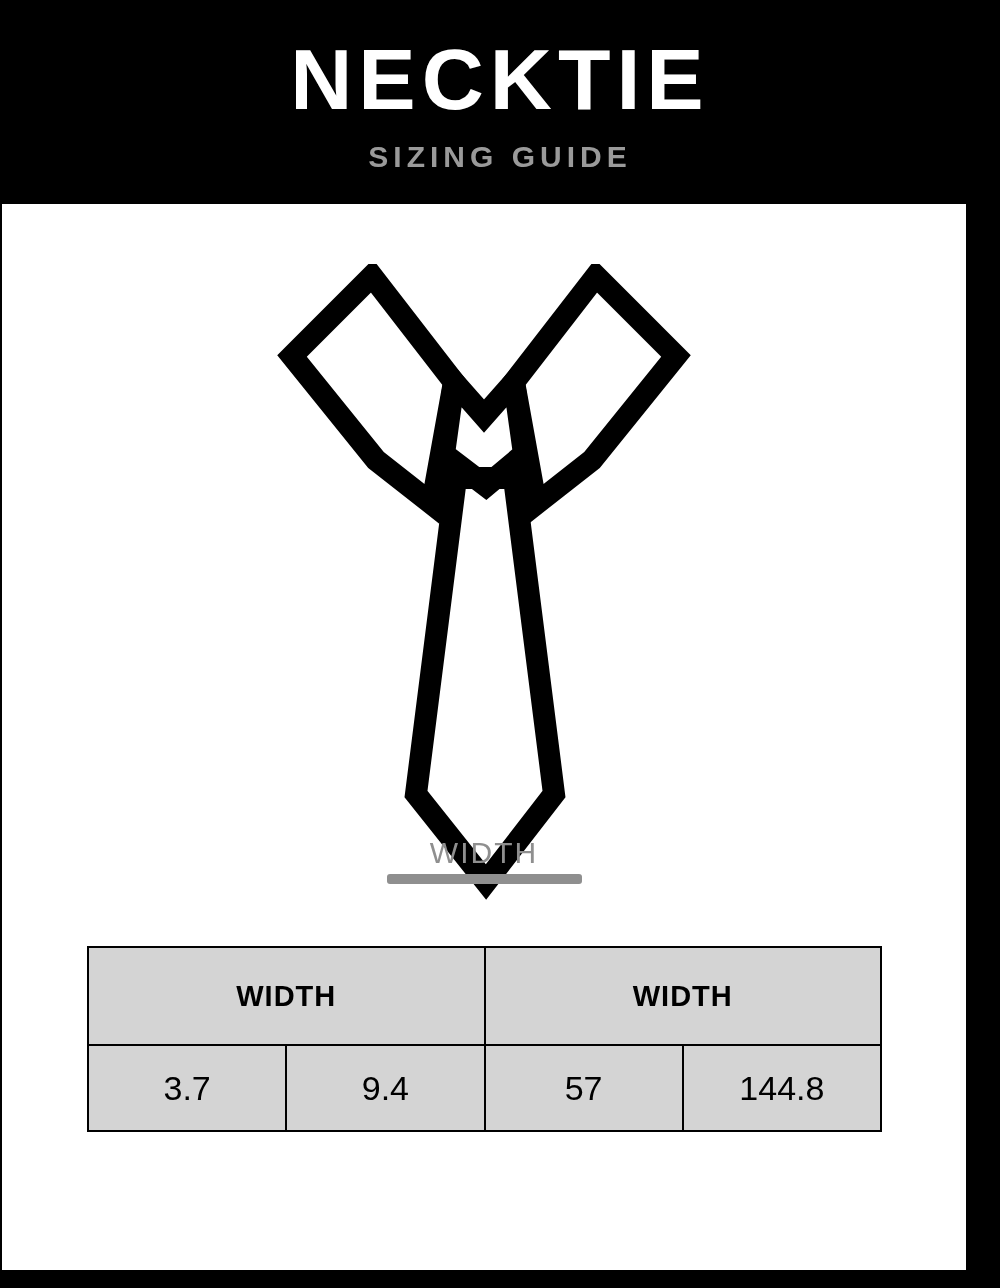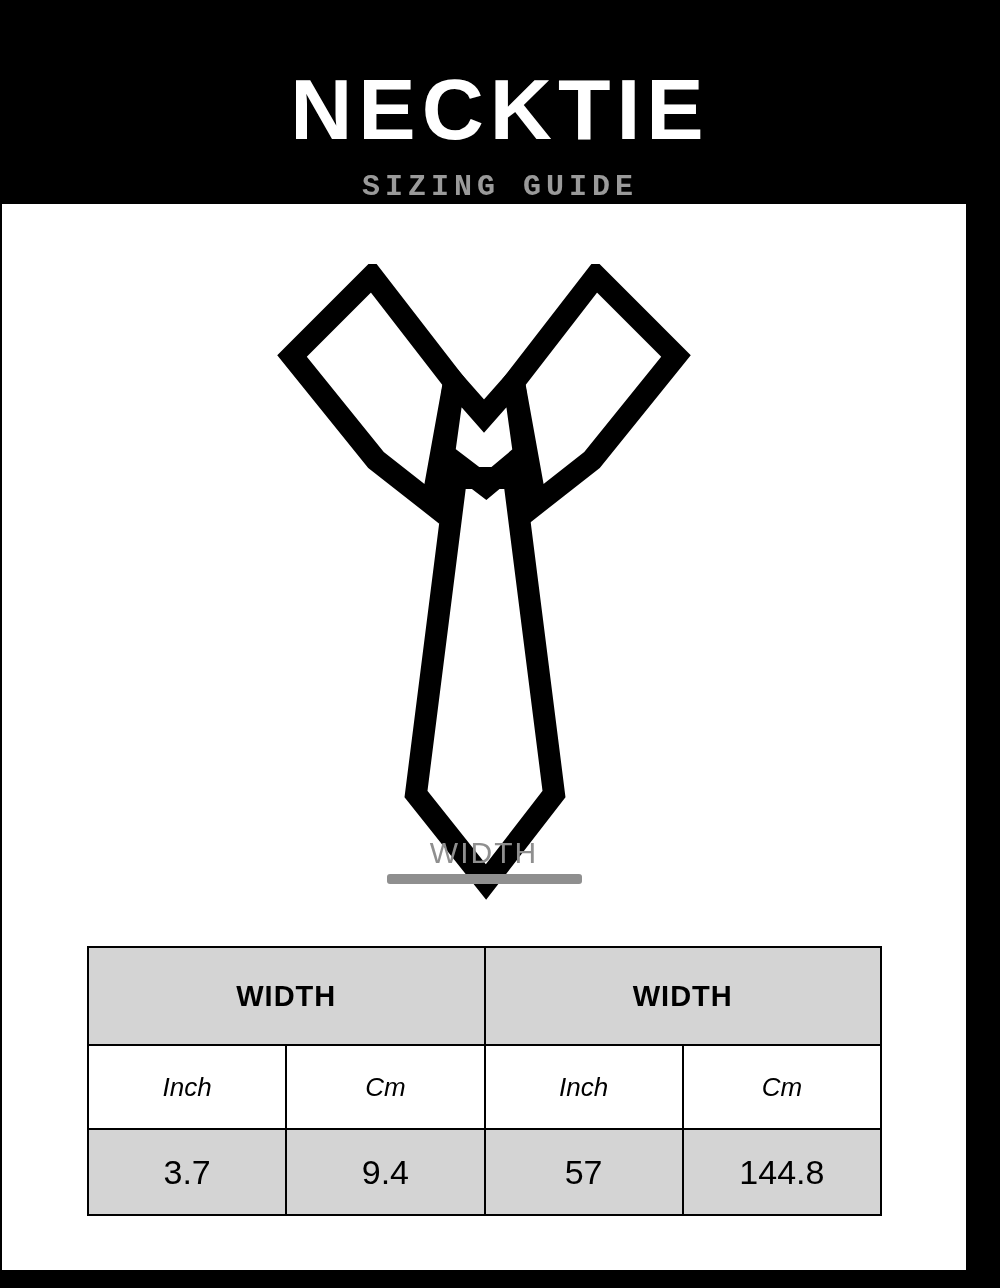--- a/index.html
+++ b/index.html
@@ -24,38 +24,38 @@
   .header {
     position: absolute;
     top: 0;
     left: 0;
     width: 1000px;
     height: 204px;
     background: #000000;
     display: flex;
     flex-direction: column;
     align-items: center;
-    justify-content: flex-end;
+    justify-content: flex-start;
   }
   .title {
     color: #ffffff;
     font-size: 86px;
     font-weight: bold;
     letter-spacing: 6px;
     line-height: 1;
     margin-top: 36px;
     font-family: "Liberation Sans", sans-serif;
   }
   .subtitle {
     color: #9a9a9a;
     font-size: 30px;
     font-weight: bold;
     letter-spacing: 5px;
     margin-top: 18px;
-    font-family: Liberation Mono, monospace;
+    font-family: Liberation Sans, sans-serif;
   }
   
   .panel {
     position: absolute;
     top: 204px;
     left: 2px;
     width: 964px;
     height: 1066px;
     background: #ffffff;
   }
@@ -161,26 +161,20 @@
     </div>
 
     <div class="table-wrap">
       <table class="size-table">
         <tbody>
           <tr>
             <td class="hdr-cell" colspan="2">WIDTH</td>
             <td class="hdr-cell" colspan="2">WIDTH</td>
           </tr>
           <tr>
-            <td class="unit-cell">Inch</td>
-            <td class="unit-cell">Cm</td>
-            <td class="unit-cell">Inch</td>
-            <td class="unit-cell">Cm</td>
-          </tr>
-          <tr>
             <td class="value-cell">3.7</td>
             <td class="value-cell">9.4</td>
             <td class="value-cell">57</td>
             <td class="value-cell">144.8</td>
           </tr>
         </tbody>
       </table>
     </div>
 
   </div>

